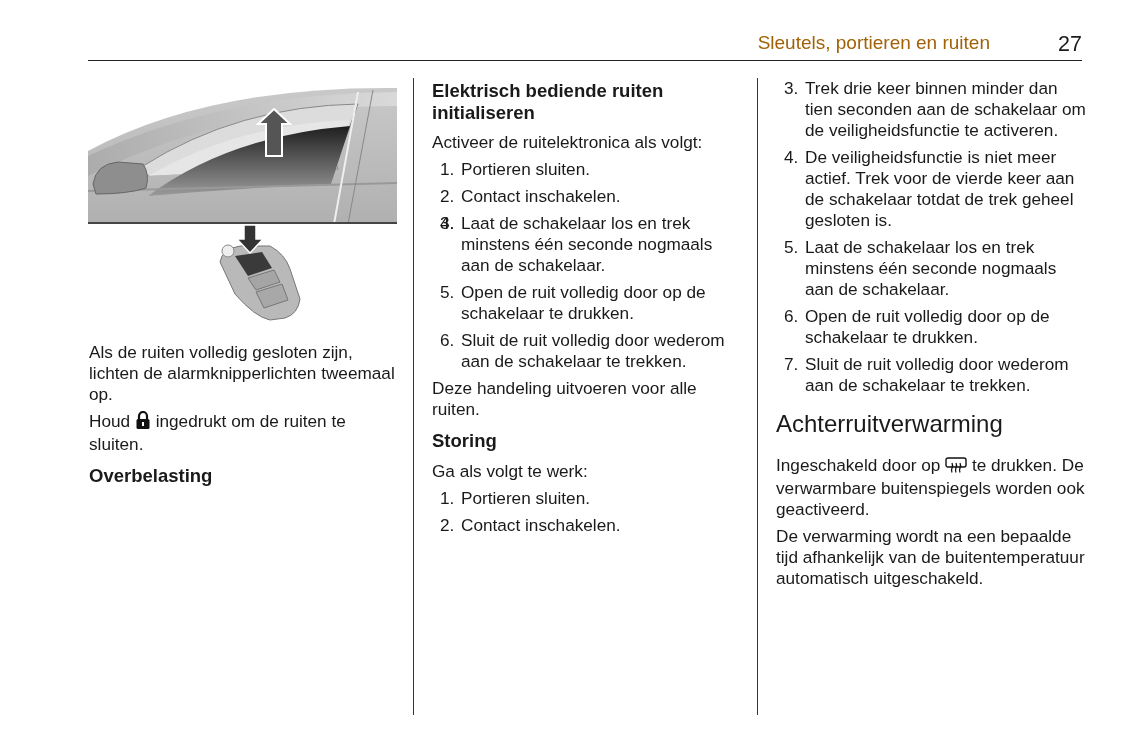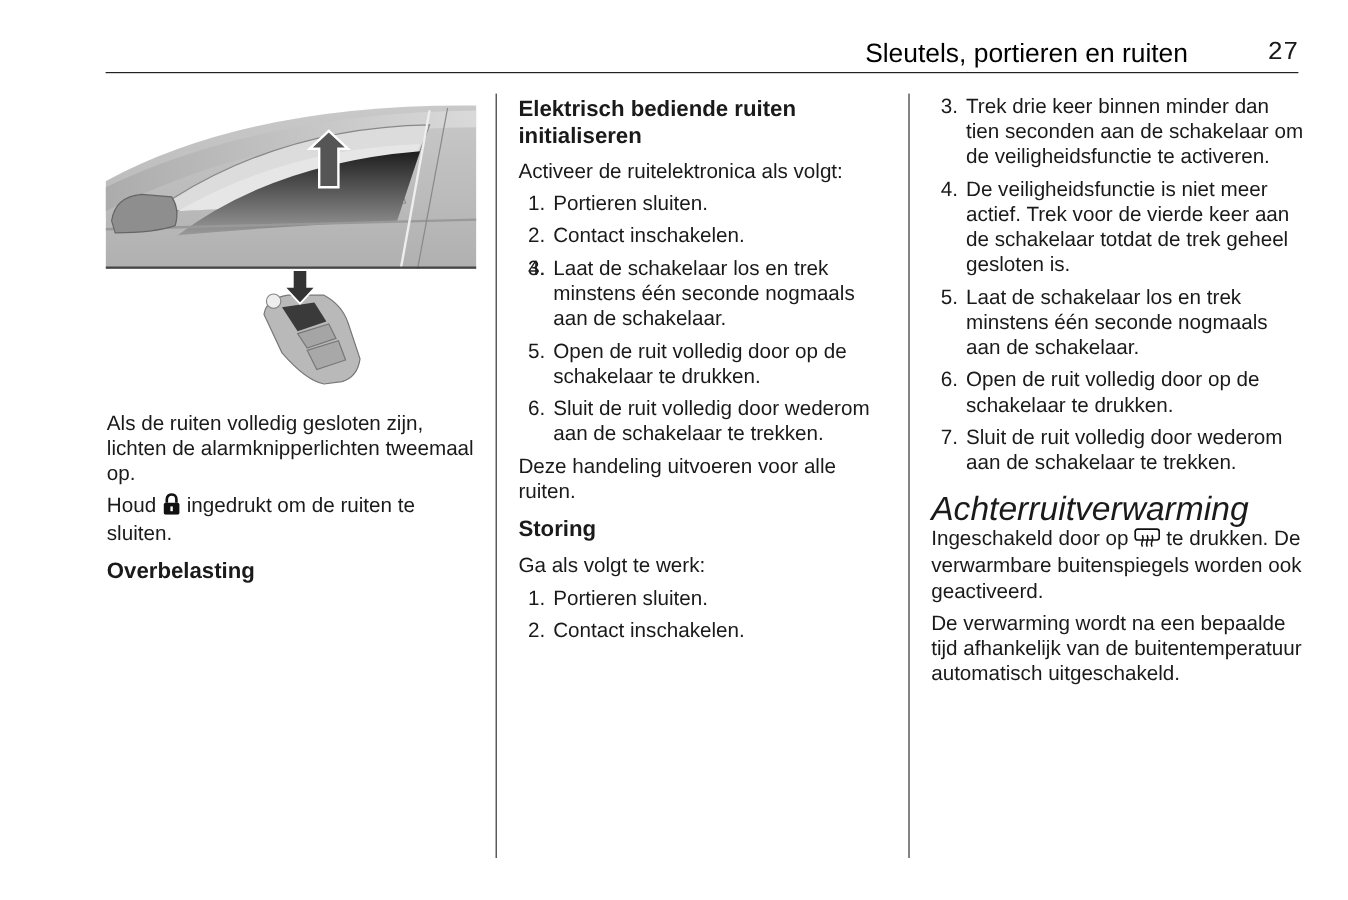--- a/index.html
+++ b/index.html
@@ -5,30 +5,30 @@
   html, body { margin: 0; padding: 0; background: #ffffff; }
   body {
     width: 1123px; height: 750px; position: relative; overflow: hidden;
     font-family: "Liberation Sans", sans-serif; color: #1a1a1a;
   }
   .header {
     position: absolute; left: 88px; top: 30px; width: 994px; height: 30px;
     border-bottom: 1.5px solid #222;
   }
   .header-title {
-    position: absolute; right: 92px; top: 2px; font-size: 22px; color: #000000;
+    position: absolute; right: 92px; top: 2px; font-size: 19px; color: #a16207;
   }
   .page-number {
-    position: absolute; right: 0; top: 2px; font-size: 21.5px; color: #1a1a1a; font-family: Liberation Mono, monospace;
+    position: absolute; right: 0; top: 2px; font-size: 21.5px; color: #1a1a1a;
   }
   .col-divider { position: absolute; width: 1px; background: #333; }
   .col { position: absolute; font-size: 17.2px; line-height: 21px; }
   .col p { margin: 0 0 6px 0; }
   .col h3 { margin: 10px 0 9px 0; font-size: 18.5px; font-weight: bold; line-height: 22px; }
-  .col h2 { margin: 14px 0 0 0; font-size: 28px; font-weight: normal; line-height: 28px; font-style: italic; }
+  .col h2 { margin: 14px 0 17px 0; font-size: 24px; font-weight: normal; line-height: 28px; }
   ol { margin: 0 0 6px 0; padding: 0; list-style: none; }
   ol li { position: relative; padding-left: 29px; margin-bottom: 6px; }
   ol li .num { position: absolute; left: 8px; top: 0; }
   .illustration { position: absolute; left: 88px; top: 76px; width: 309px; height: 258px; }
   .inline-icon { display: inline-block; vertical-align: -2px; }
 </style>
 </head>
 <body>
 
 <div class="header">

